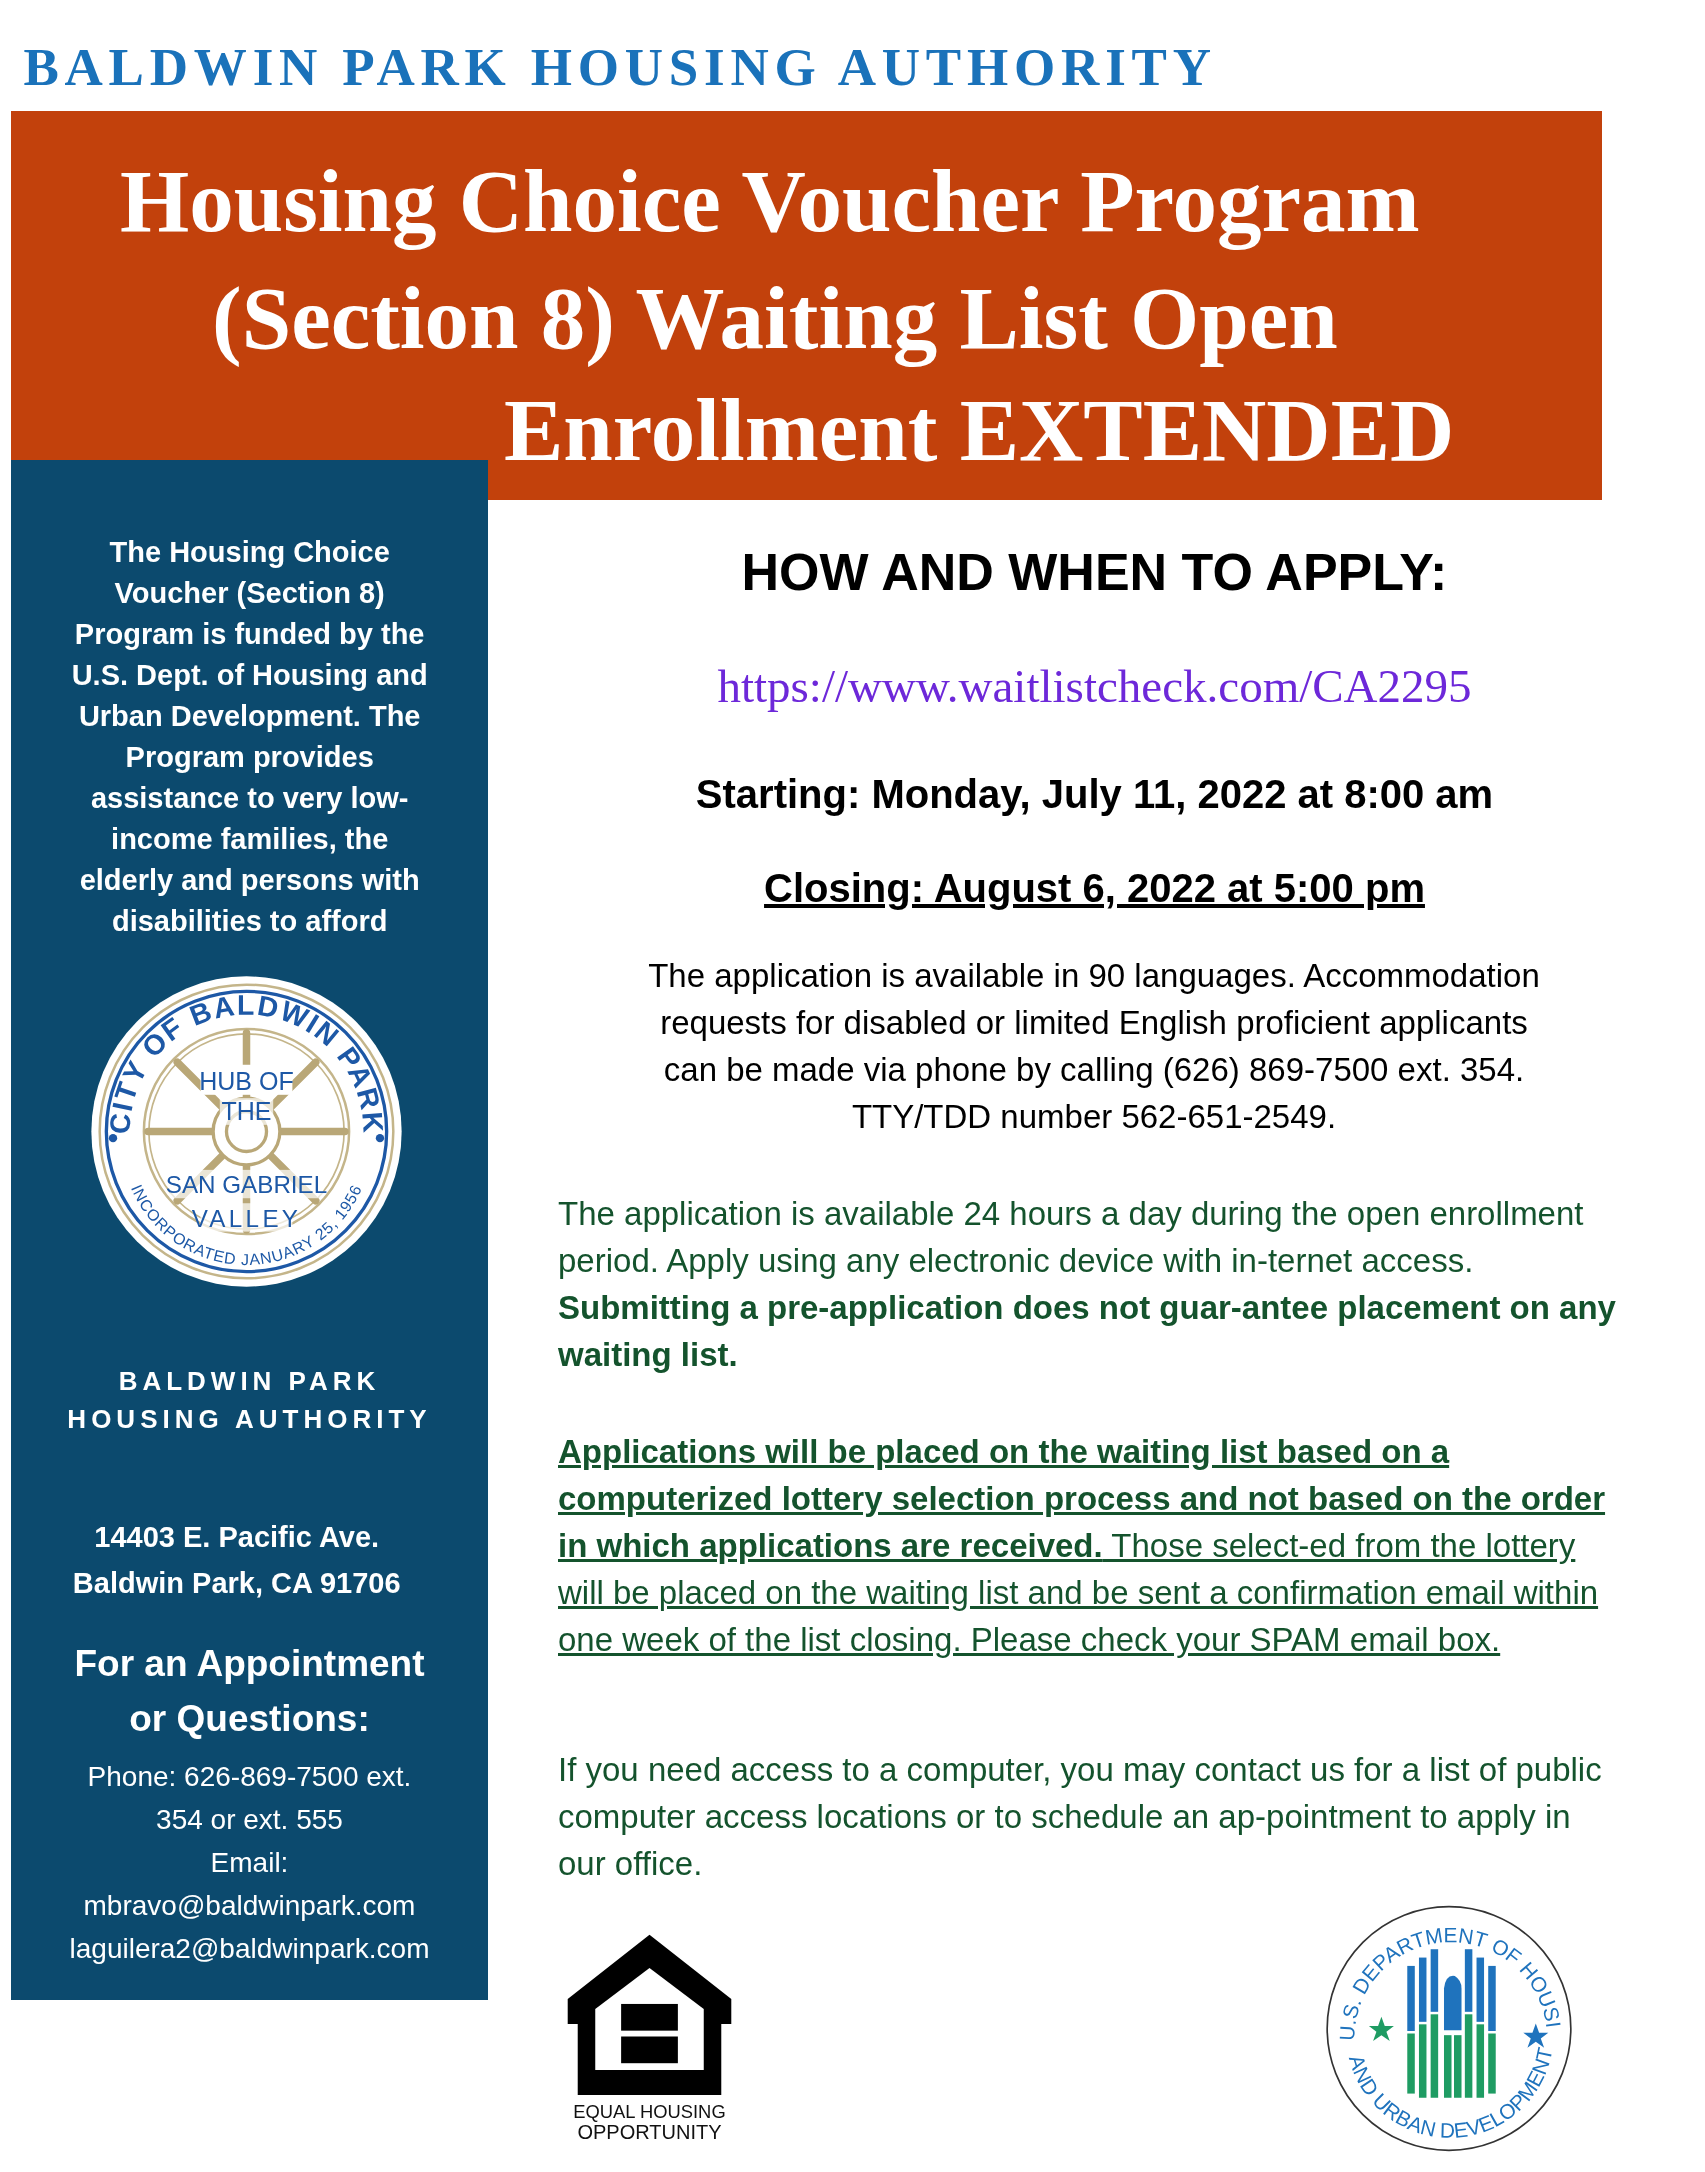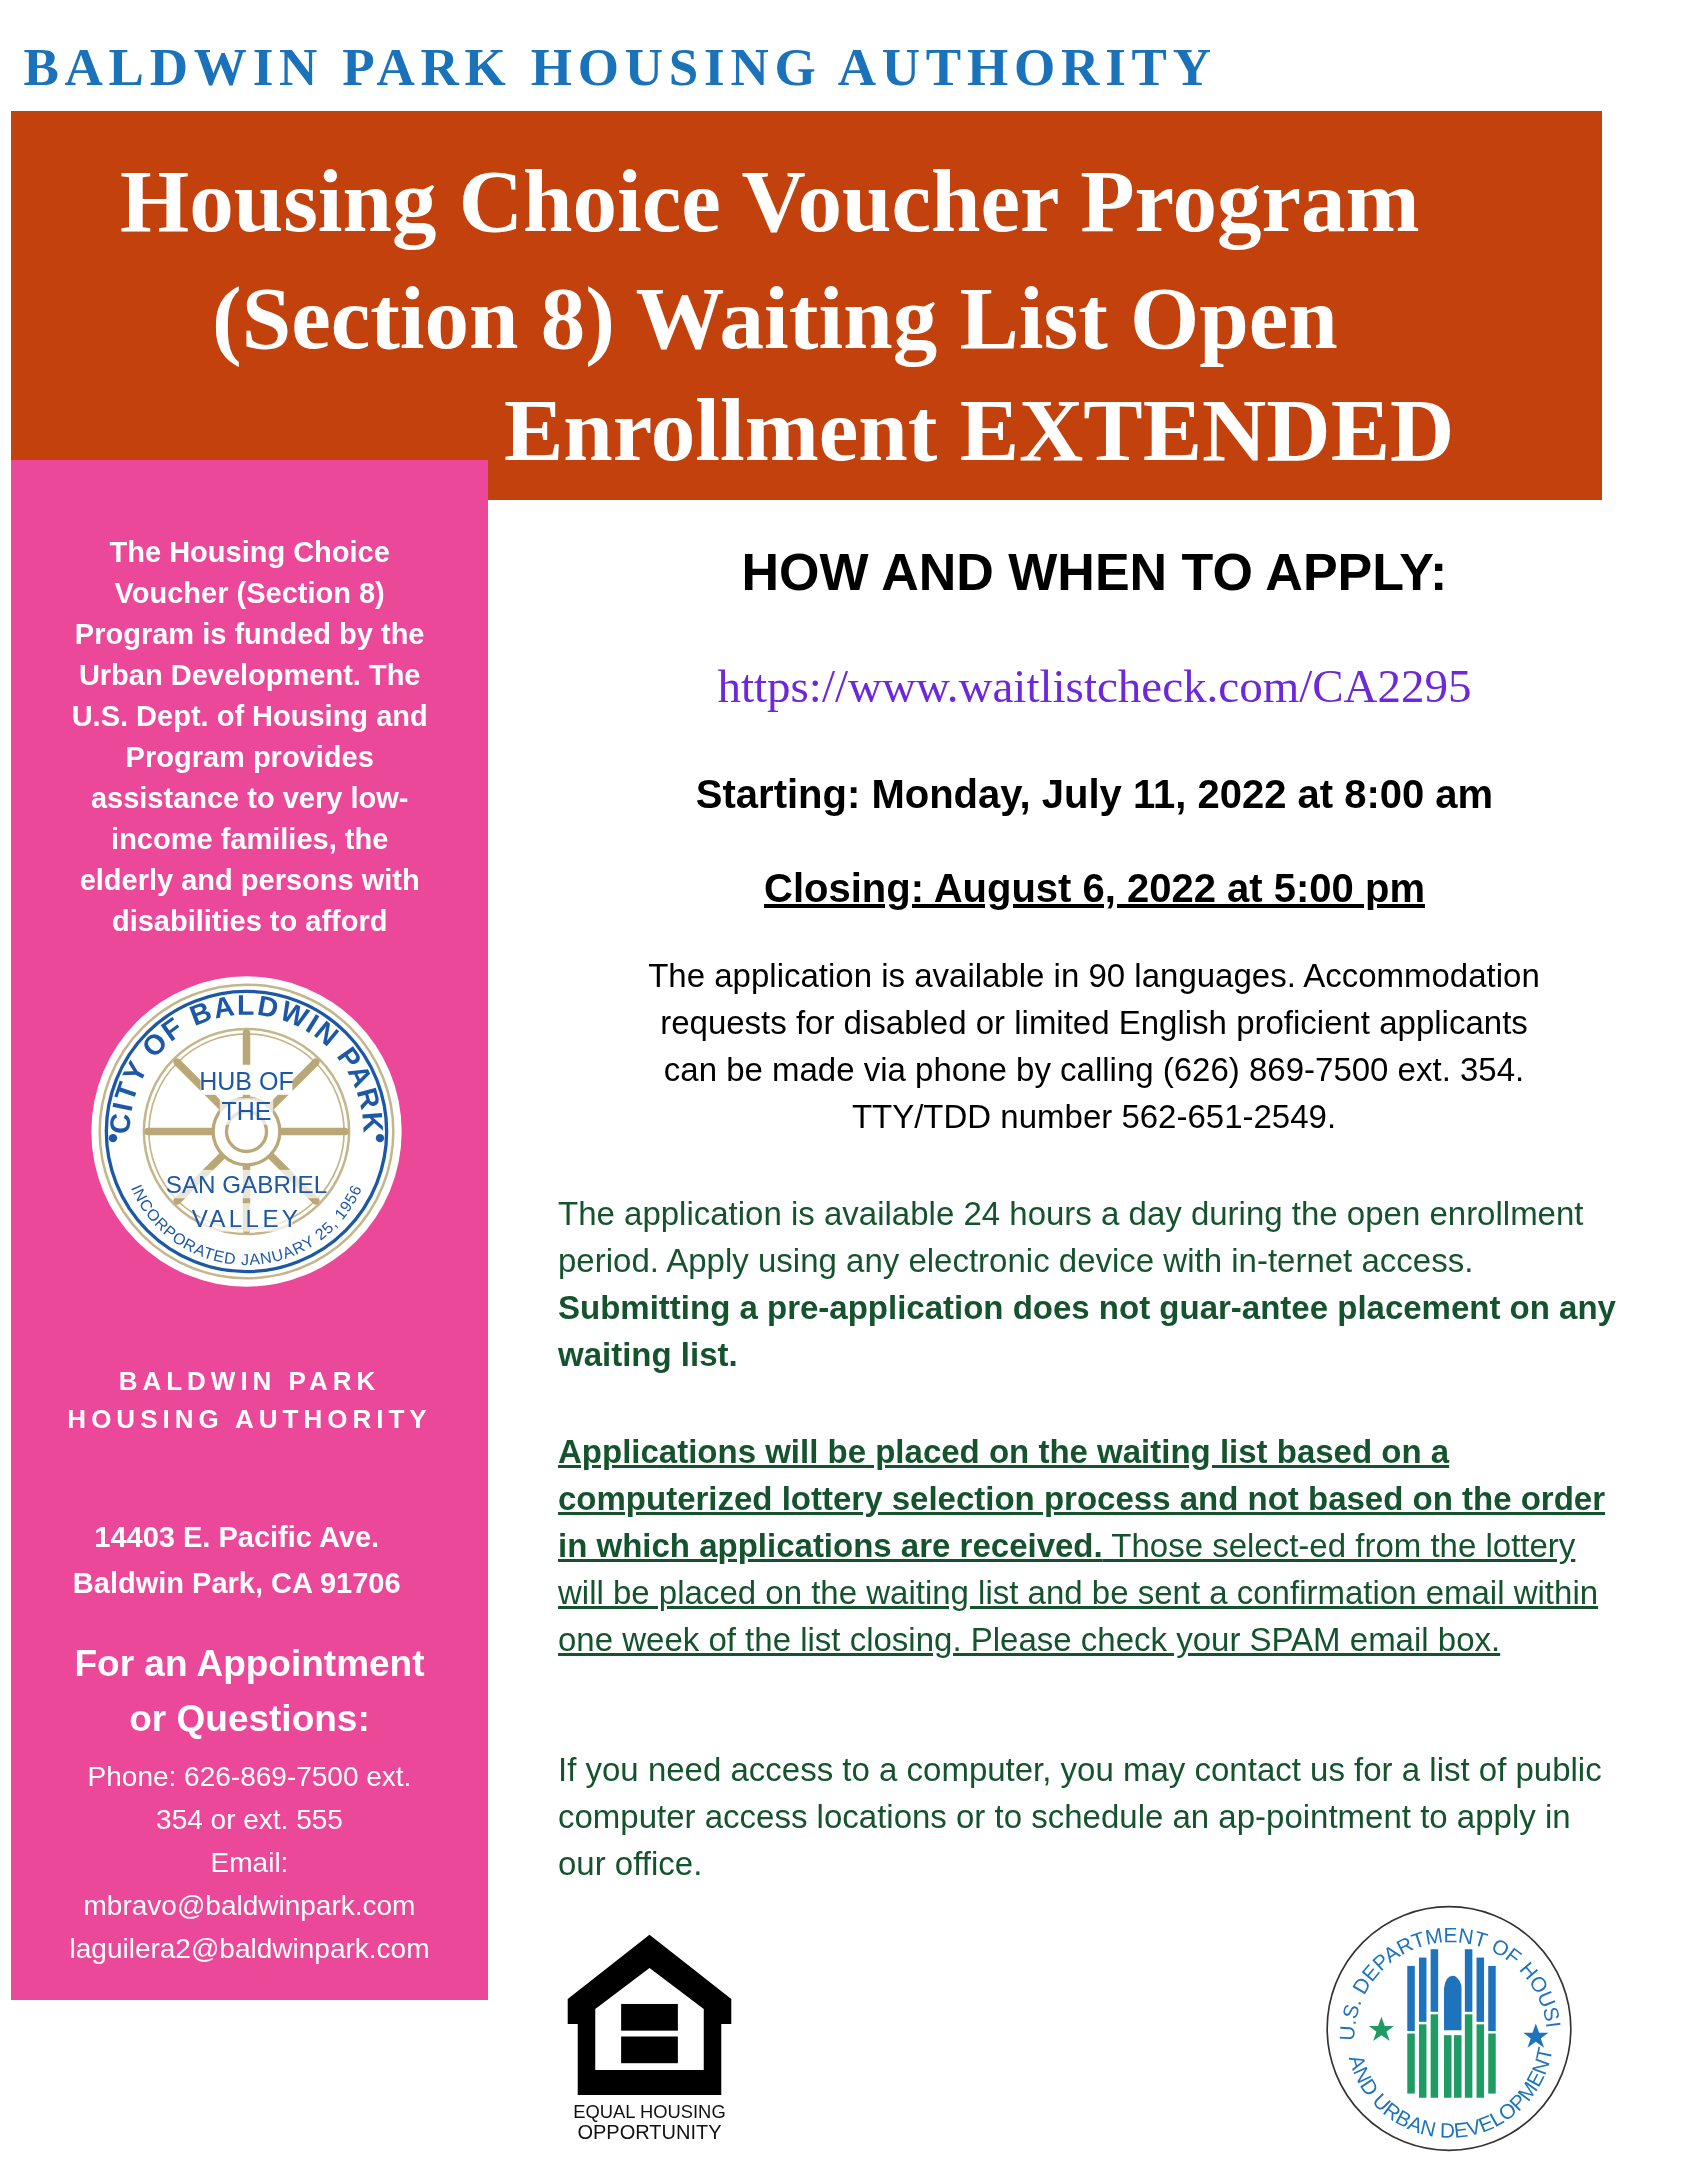--- a/index.html
+++ b/index.html
@@ -11,21 +11,21 @@
     letter-spacing:5.8px; color:#1a72ba; white-space:nowrap; line-height:60px;
   }
   #banner { left:11px; top:111px; width:1591px; height:389px; background:#c2410c; }
   .title-line {
     position:absolute; color:#ffffff; font-family:"Liberation Serif", serif;
     font-weight:bold; font-size:89px; line-height:100px; white-space:nowrap;
   }
   #title-1 { left:109px; top:40px; }
   #title-2 { left:201px; top:157px; }
   #title-3 { left:493px; top:269px; }
-  #sidebar { left:11px; top:460px; width:477px; height:1540px; background:#ec4899; color:#ffffff; }
+  #sidebar { left:11px; top:460px; width:477px; height:1540px; background:#0c4a6e; color:#ffffff; }
   #sidebar-intro {
     position:absolute; left:16.7px; top:72px; width:444px; text-align:center;
     font-weight:bold; font-size:29px; line-height:41px;
   }
   #seal { position:absolute; left:77px; top:513px; width:317px; height:317px; }
   #sidebar-org {
     position:absolute; left:0; top:902px; width:477px; text-align:center;
     font-weight:bold; font-size:26px; letter-spacing:5px; line-height:38px;
   }
   #sidebar-address {
@@ -82,22 +82,22 @@
   <div id="title-1" class="title-line">Housing Choice Voucher Program</div>
   <div id="title-2" class="title-line">(Section 8) Waiting List Open</div>
   <div id="title-3" class="title-line">Enrollment EXTENDED</div>
 </div>
 
 <div id="sidebar" class="abs">
   <div id="sidebar-intro">
     <div>The Housing Choice</div>
     <div>Voucher (Section 8)</div>
     <div>Program is funded by the</div>
+    <div>U.S. Dept. of Housing and</div>
     <div>Urban Development. The</div>
-    <div>U.S. Dept. of Housing and</div>
     <div>Program provides</div>
     <div>assistance to very low-</div>
     <div>income families, the</div>
     <div>elderly and persons with</div>
     <div>disabilities to afford</div>
   </div>
 
   <svg id="seal" viewBox="0 0 380 380">
     <defs>
       <path id="sealTopArc" d="M 50 190 A 140 140 0 0 1 330 190"></path>

